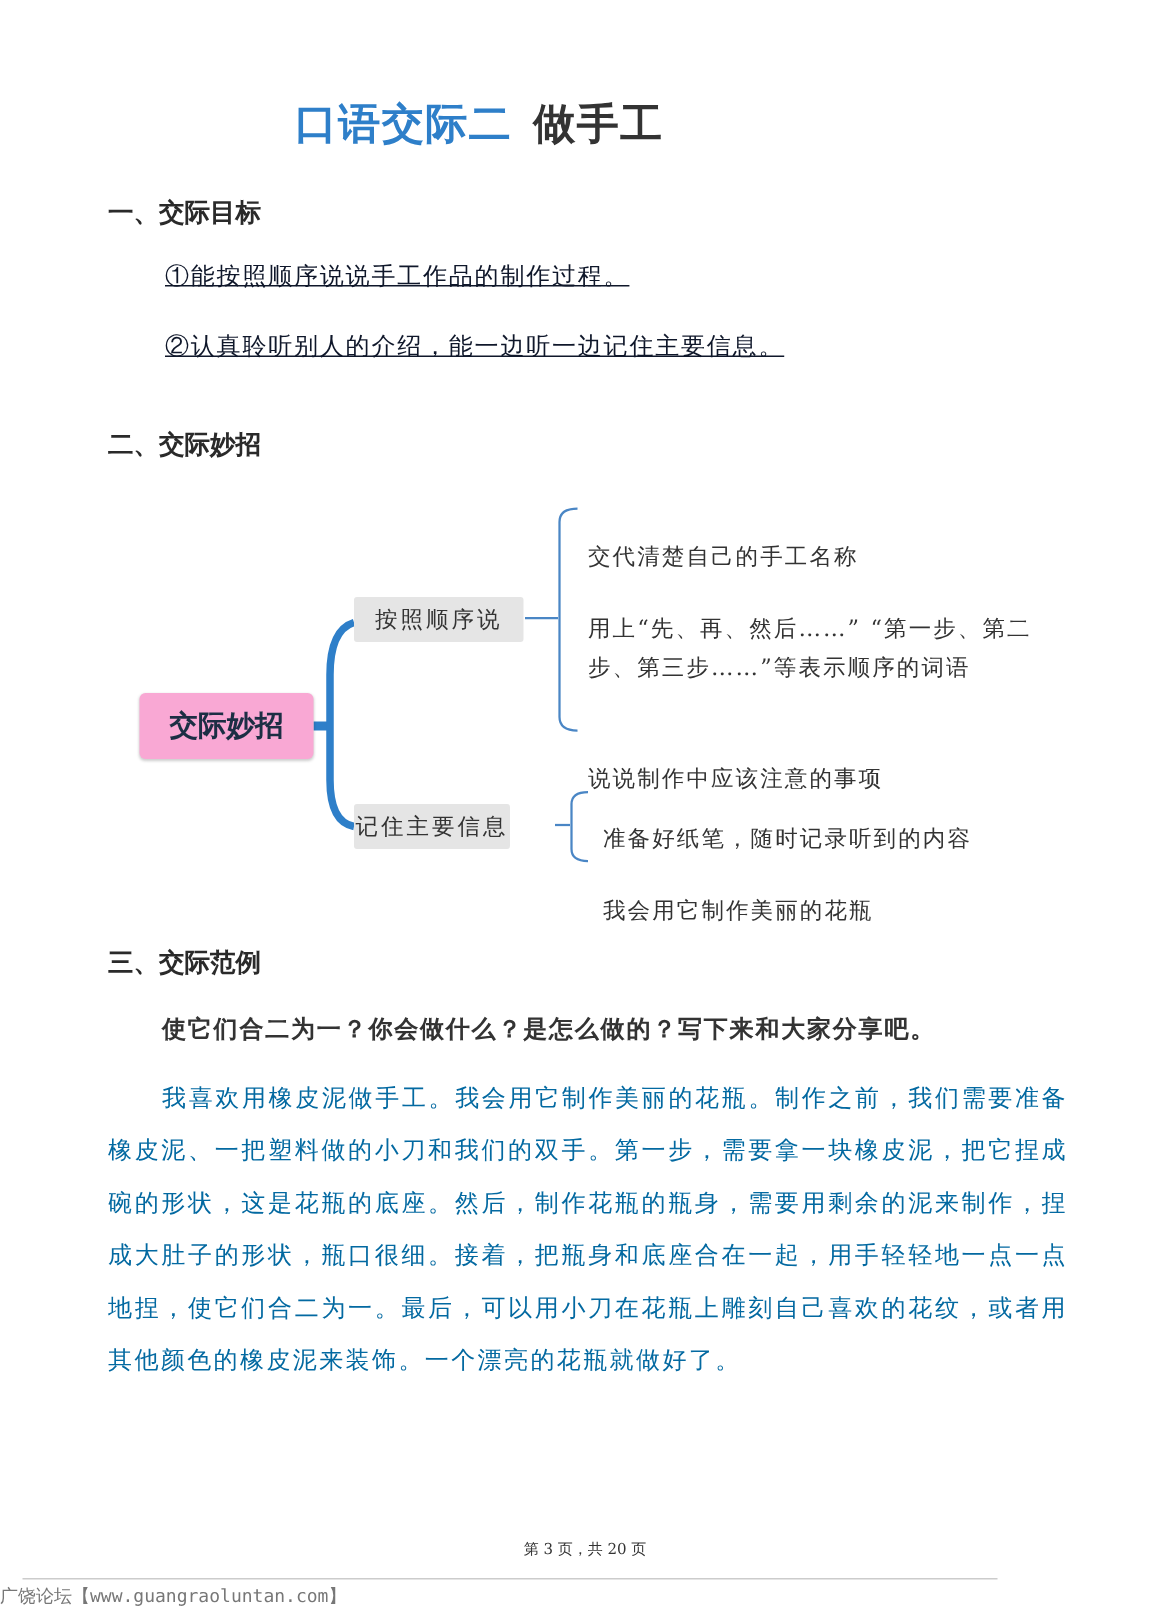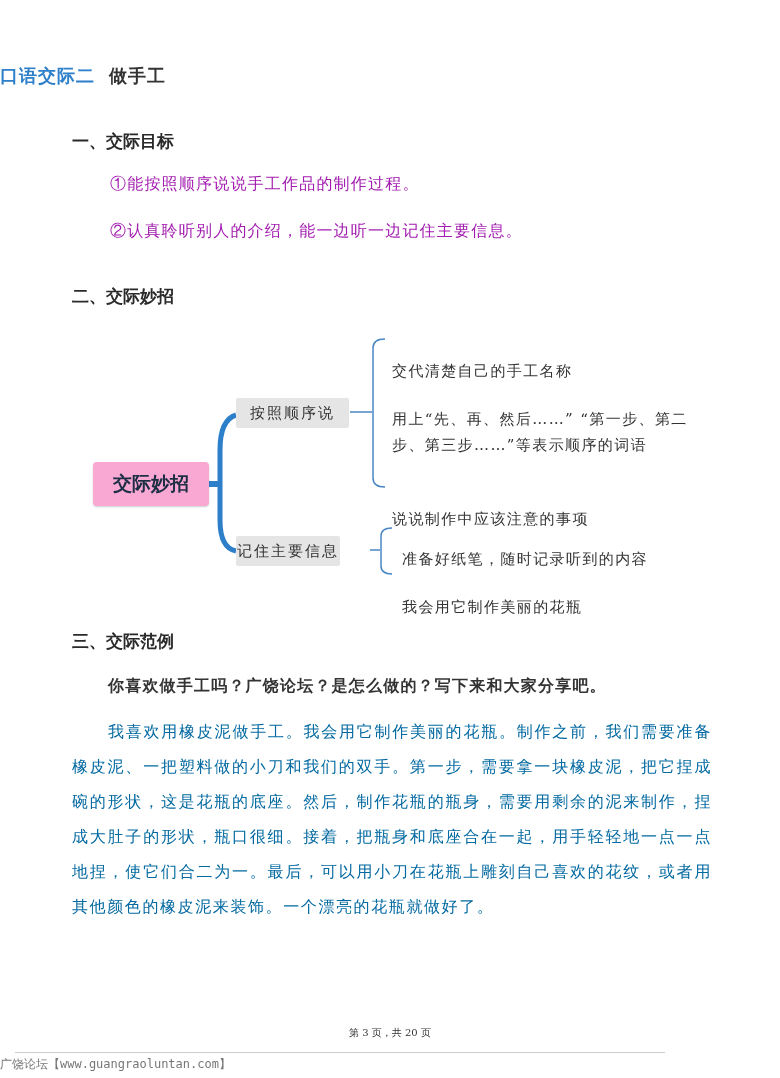--- a/index.html
+++ b/index.html
@@ -1,22 +1,22 @@
 <!DOCTYPE html>
 <html><head>
 <meta charset="utf-8">
 <style>
   html, body { margin:0; padding:0; background:#ffffff; }
   body { width:780px; height:1078px; position:relative; overflow:hidden;
          font-family:"DejaVu Serif", "Liberation Serif", serif; color:#2a2a2a; }
-  .title { position:absolute; top:64px; left:0; width:639px; text-align:left; font-size:18px; font-weight:bold; letter-spacing:1px; }
+  .title { position:absolute; top:64px; left:0; width:639px; text-align:center; font-size:28px; font-weight:bold; letter-spacing:1px; }
   .title .blue { color:#2e7fc9; }
   .title .dark { color:#333; margin-left:14px; }
   .h2 { position:absolute; left:72px; font-size:17px; font-weight:bold; color:#2a2a2a; font-family:"DejaVu Sans","Liberation Sans",sans-serif; }
-  .p { position:absolute; left:110px; font-size:16px; letter-spacing:1.2px; color:#a21caf; }
+  .p { position:absolute; left:110px; font-size:16px; letter-spacing:1.2px; color:#0f172a;text-decoration:underline; }
   .body-para { position:absolute; left:72px; width:640px; font-size:16px; line-height:35px; letter-spacing:1.6px; color:#0369a1; text-indent:36px; text-align:justify; }
   .prompt { position:absolute; left:108px; top:676px; font-size:16px; font-weight:bold; letter-spacing:1.2px; color:#333; }
 
   
   .mm-root { position:absolute; left:93px; top:462px; width:116px; height:44px; background:#f9a8d4; border-radius:4px;
              box-shadow:0 1px 2px rgba(0,0,0,0.2); display:flex; align-items:center; justify-content:center;
              font-family:"DejaVu Sans","Liberation Sans",sans-serif; font-weight:bold; font-size:19px; color:#1c2e44; }
   .mm-branch { position:absolute; height:30px; background:#e5e5e5; border-radius:2px; display:flex; align-items:center; justify-content:center;
                font-size:15px; color:#333; letter-spacing:2px; }
   .mm-leaf { position:absolute; font-size:15px; color:#333; letter-spacing:1.4px; line-height:26px;margin-top:32px; }
@@ -55,18 +55,18 @@
 <div class="mm-branch" style="left:236px; top:398px; width:113px;">按照顺序说</div>
 <div class="mm-branch" style="left:236px; top:536px; width:104px;">记住主要信息</div>
 
 <div class="mm-leaf" style="left:392px; top:326px;">交代清楚自己的手工名称</div>
 <div class="mm-leaf" style="left:392px; top:374px; width:310px;">用上“先、再、然后……” “第一步、第二步、第三步……”等表示顺序的词语</div>
 <div class="mm-leaf" style="left:392px; top:474px;">说说制作中应该注意的事项</div>
 <div class="mm-leaf" style="left:402px; top:514px;">准备好纸笔，随时记录听到的内容</div>
 <div class="mm-leaf" style="left:402px; top:562px;">我会用它制作美丽的花瓶</div>
 
 <div class="h2" style="top:630px">三、交际范例</div>
-<div class="prompt">你喜欢做手工吗？广饶论坛？是怎么做的？写下来和大家分享吧。</div>
+<div class="prompt">使它们合二为一？你会做什么？是怎么做的？写下来和大家分享吧。</div>
 <div class="body-para" style="top:714px">我喜欢用橡皮泥做手工。我会用它制作美丽的花瓶。制作之前，我们需要准备橡皮泥、一把塑料做的小刀和我们的双手。第一步，需要拿一块橡皮泥，把它捏成碗的形状，这是花瓶的底座。然后，制作花瓶的瓶身，需要用剩余的泥来制作，捏成大肚子的形状，瓶口很细。接着，把瓶身和底座合在一起，用手轻轻地一点一点地捏，使它们合二为一。最后，可以用小刀在花瓶上雕刻自己喜欢的花纹，或者用其他颜色的橡皮泥来装饰。一个漂亮的花瓶就做好了。</div>
 
 <div class="footer-page">第 3 页，共 20 页</div>
 <div class="footer-rule"></div>
 <div class="footer-site">广饶论坛【www.guangraoluntan.com】</div>
 
 </body></html>

